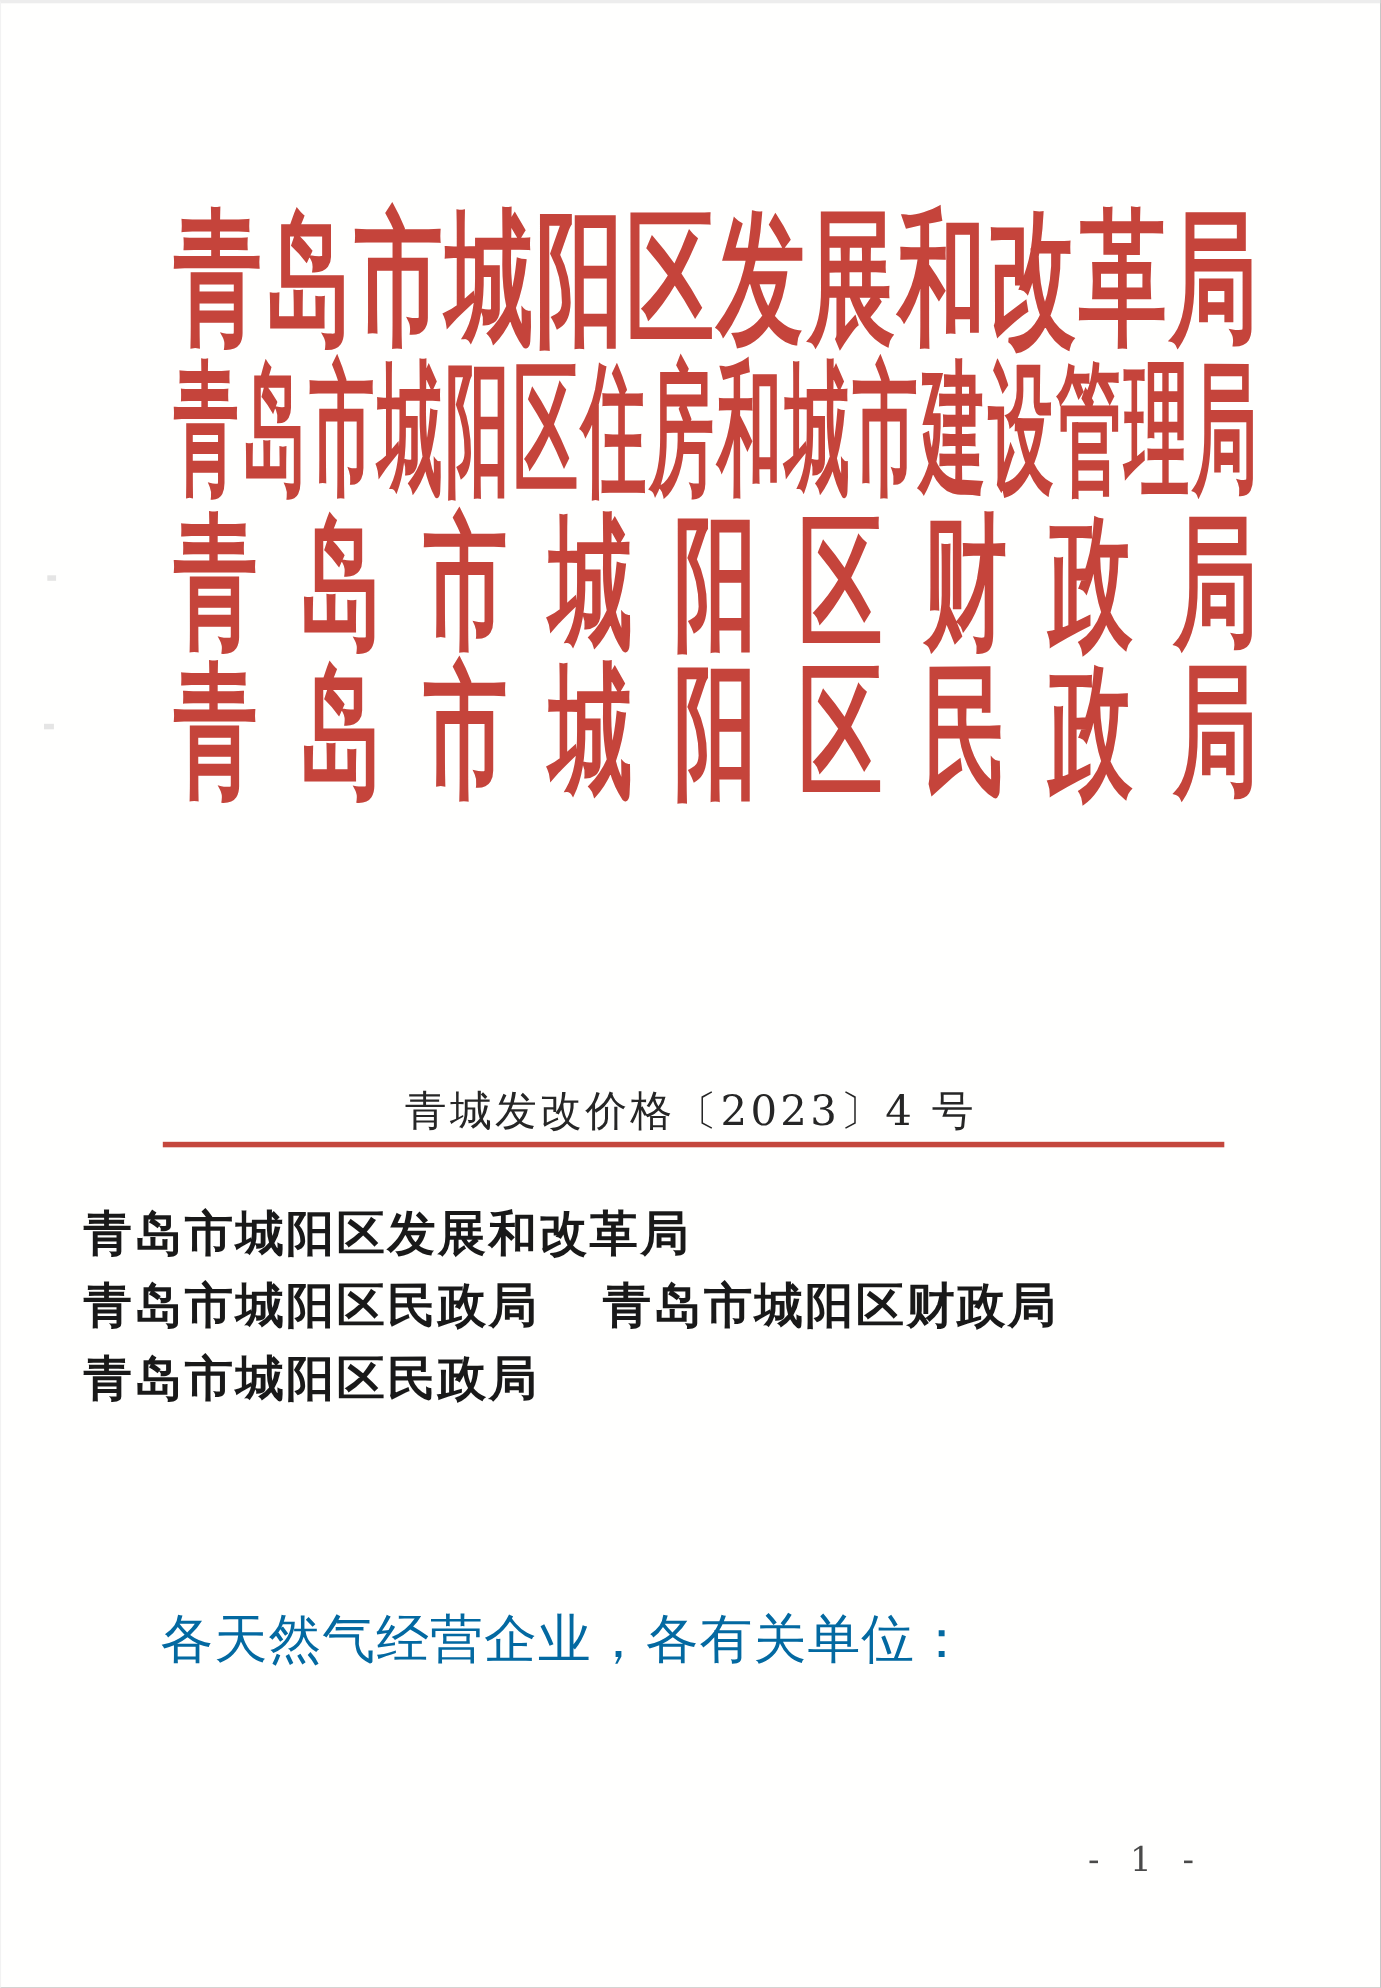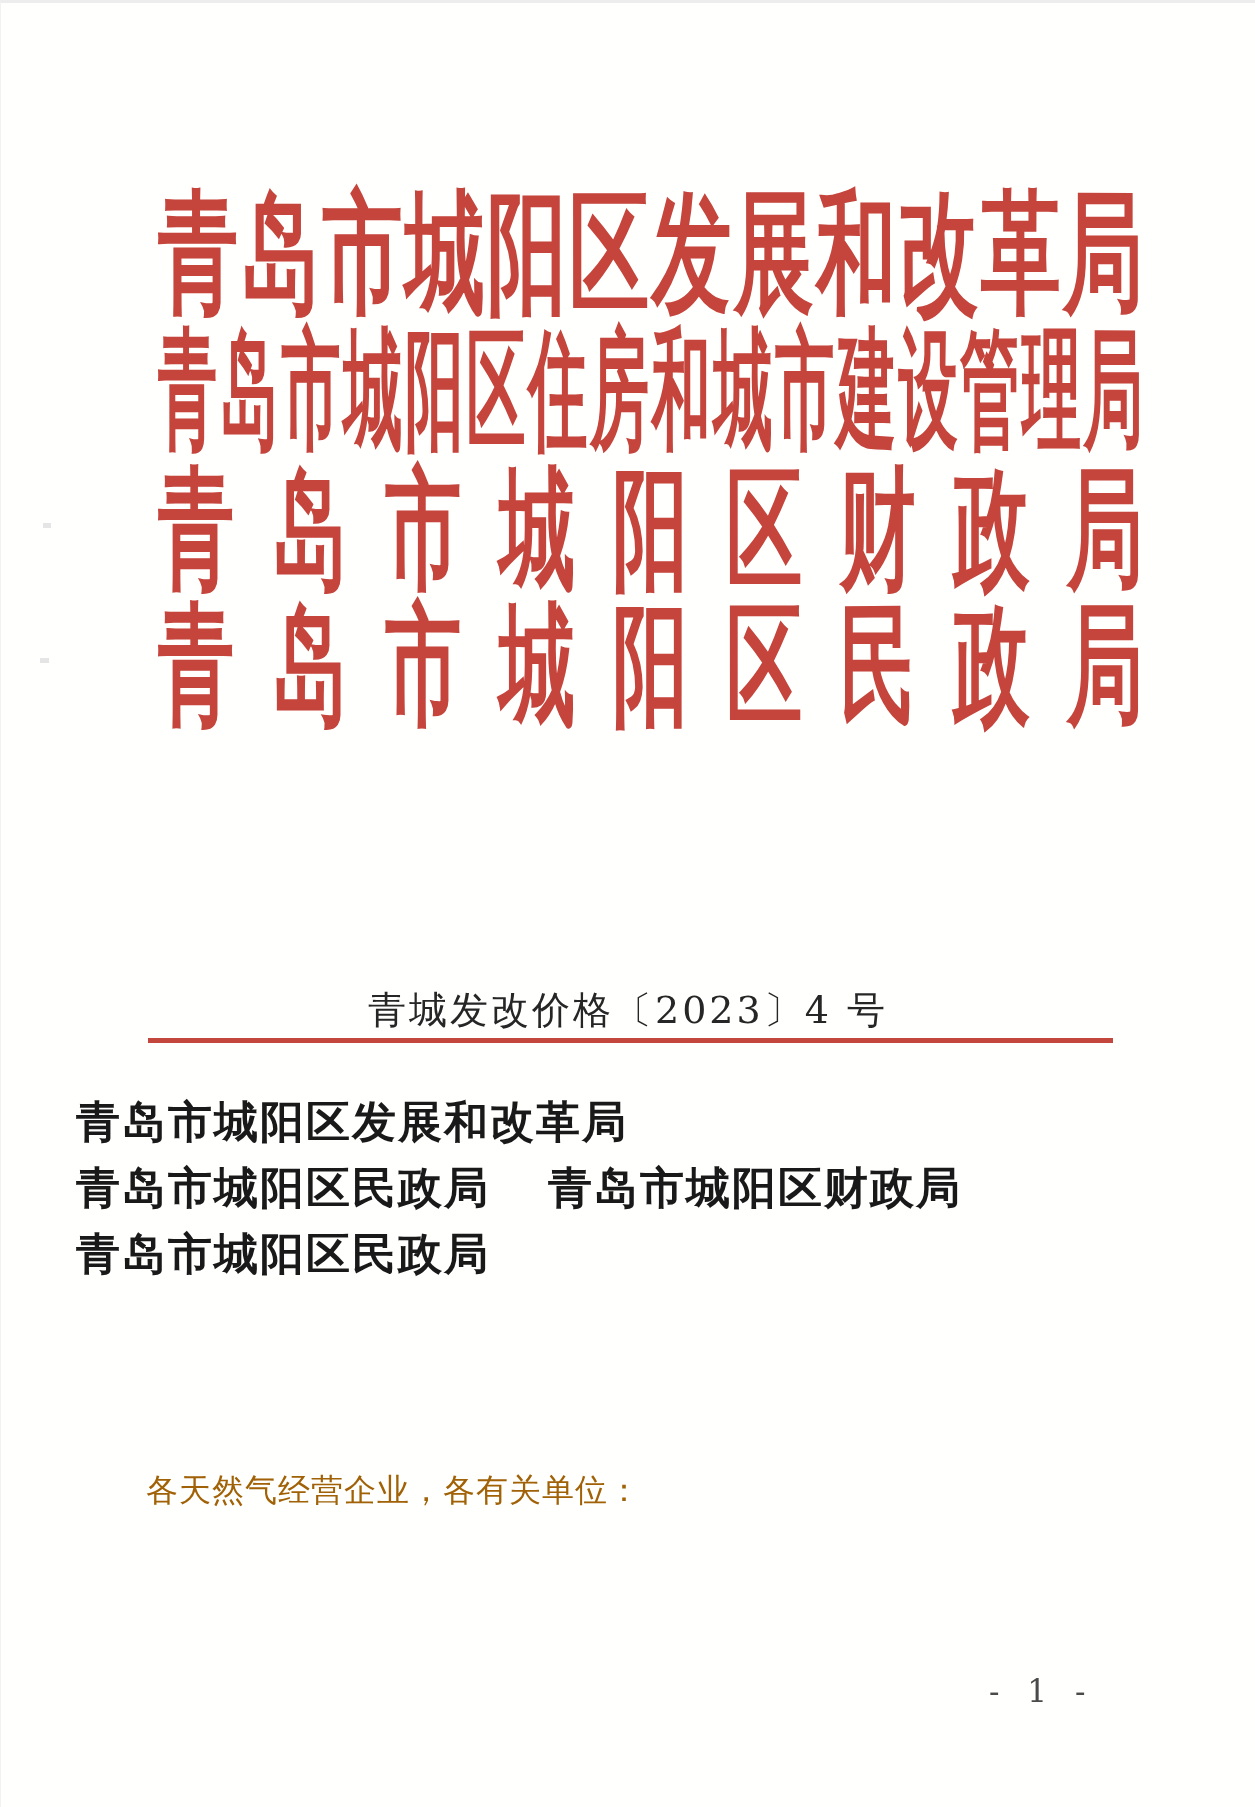--- a/index.html
+++ b/index.html
@@ -81,22 +81,22 @@
   }
   .title-gap { display: inline-block; width: 58px; }
 
   
   .body-text {
     position: absolute;
     top: 1464px;
     left: 145px;
     width: 975px;
     font-family: "DejaVu Serif", "Liberation Serif", serif;
-    font-size: 32px;
-    color: #a16207;
+    font-size: 48px;
+    color: #0369a1;
     letter-spacing: 1px;
   }
   .body-line { line-height: 46px; white-space: nowrap; }
   .body-para { margin-top: 26px; text-indent: 82px; }
 
   
   .page-number {
     position: absolute;
     top: 1670px;
     left: 988px;

